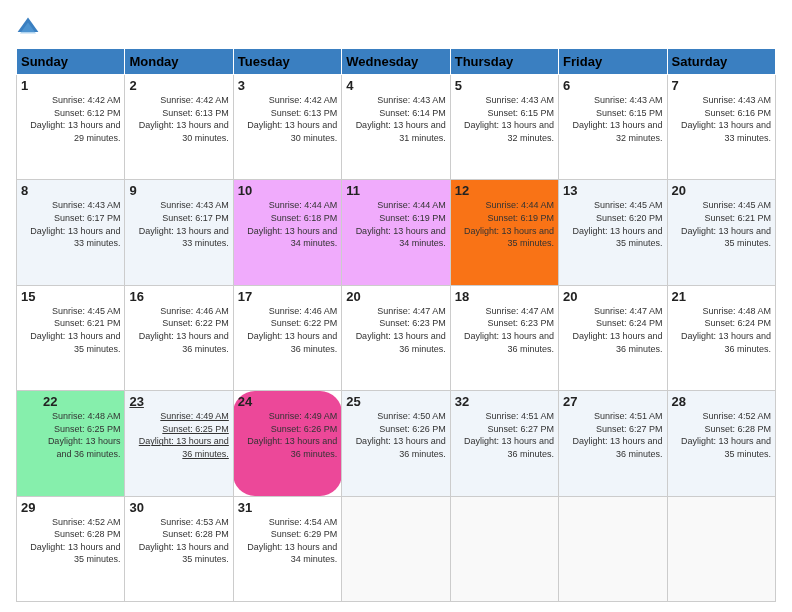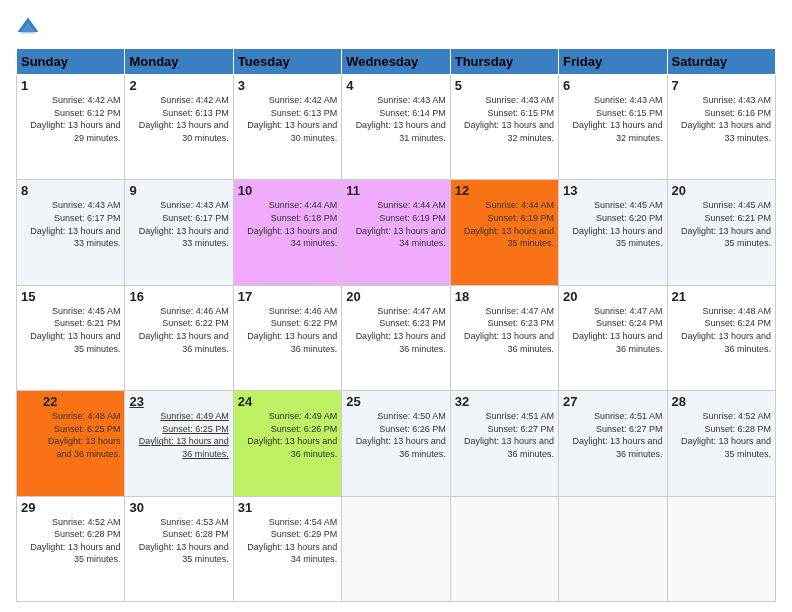--- a/index.html
+++ b/index.html
@@ -218,29 +218,29 @@
           <td>
             <span class="day-num">20</span>
             <div class="day-info">Sunrise: 4:47 AM<br>Sunset: 6:24 PM<br>Daylight: 13 hours and 36 minutes.</div>
           </td>
           <td>
             <span class="day-num">21</span>
             <div class="day-info">Sunrise: 4:48 AM<br>Sunset: 6:24 PM<br>Daylight: 13 hours and 36 minutes.</div>
           </td>
         </tr>
         <tr>
-          <td style="background: #f97316; padding-left: 26px;">
+          <td style="background: #86efac; padding-left: 26px;">
             <span class="day-num">22</span>
             <div class="day-info">Sunrise: 4:48 AM<br>Sunset: 6:25 PM<br>Daylight: 13 hours and 36 minutes.</div>
           </td>
           <td style="background: rgb(240, 245, 250); text-decoration: underline;">
             <span class="day-num">23</span>
             <div class="day-info">Sunrise: 4:49 AM<br>Sunset: 6:25 PM<br>Daylight: 13 hours and 36 minutes.</div>
           </td>
-          <td style="background: #bef264;">
+          <td style="background: #ec4899; border-radius: 22px;">
             <span class="day-num">24</span>
             <div class="day-info">Sunrise: 4:49 AM<br>Sunset: 6:26 PM<br>Daylight: 13 hours and 36 minutes.</div>
           </td>
           <td style="background: rgb(240, 245, 250);">
             <span class="day-num">25</span>
             <div class="day-info">Sunrise: 4:50 AM<br>Sunset: 6:26 PM<br>Daylight: 13 hours and 36 minutes.</div>
           </td>
           <td style="background: rgb(240, 245, 250);">
             <span class="day-num">32</span>
             <div class="day-info">Sunrise: 4:51 AM<br>Sunset: 6:27 PM<br>Daylight: 13 hours and 36 minutes.</div>

